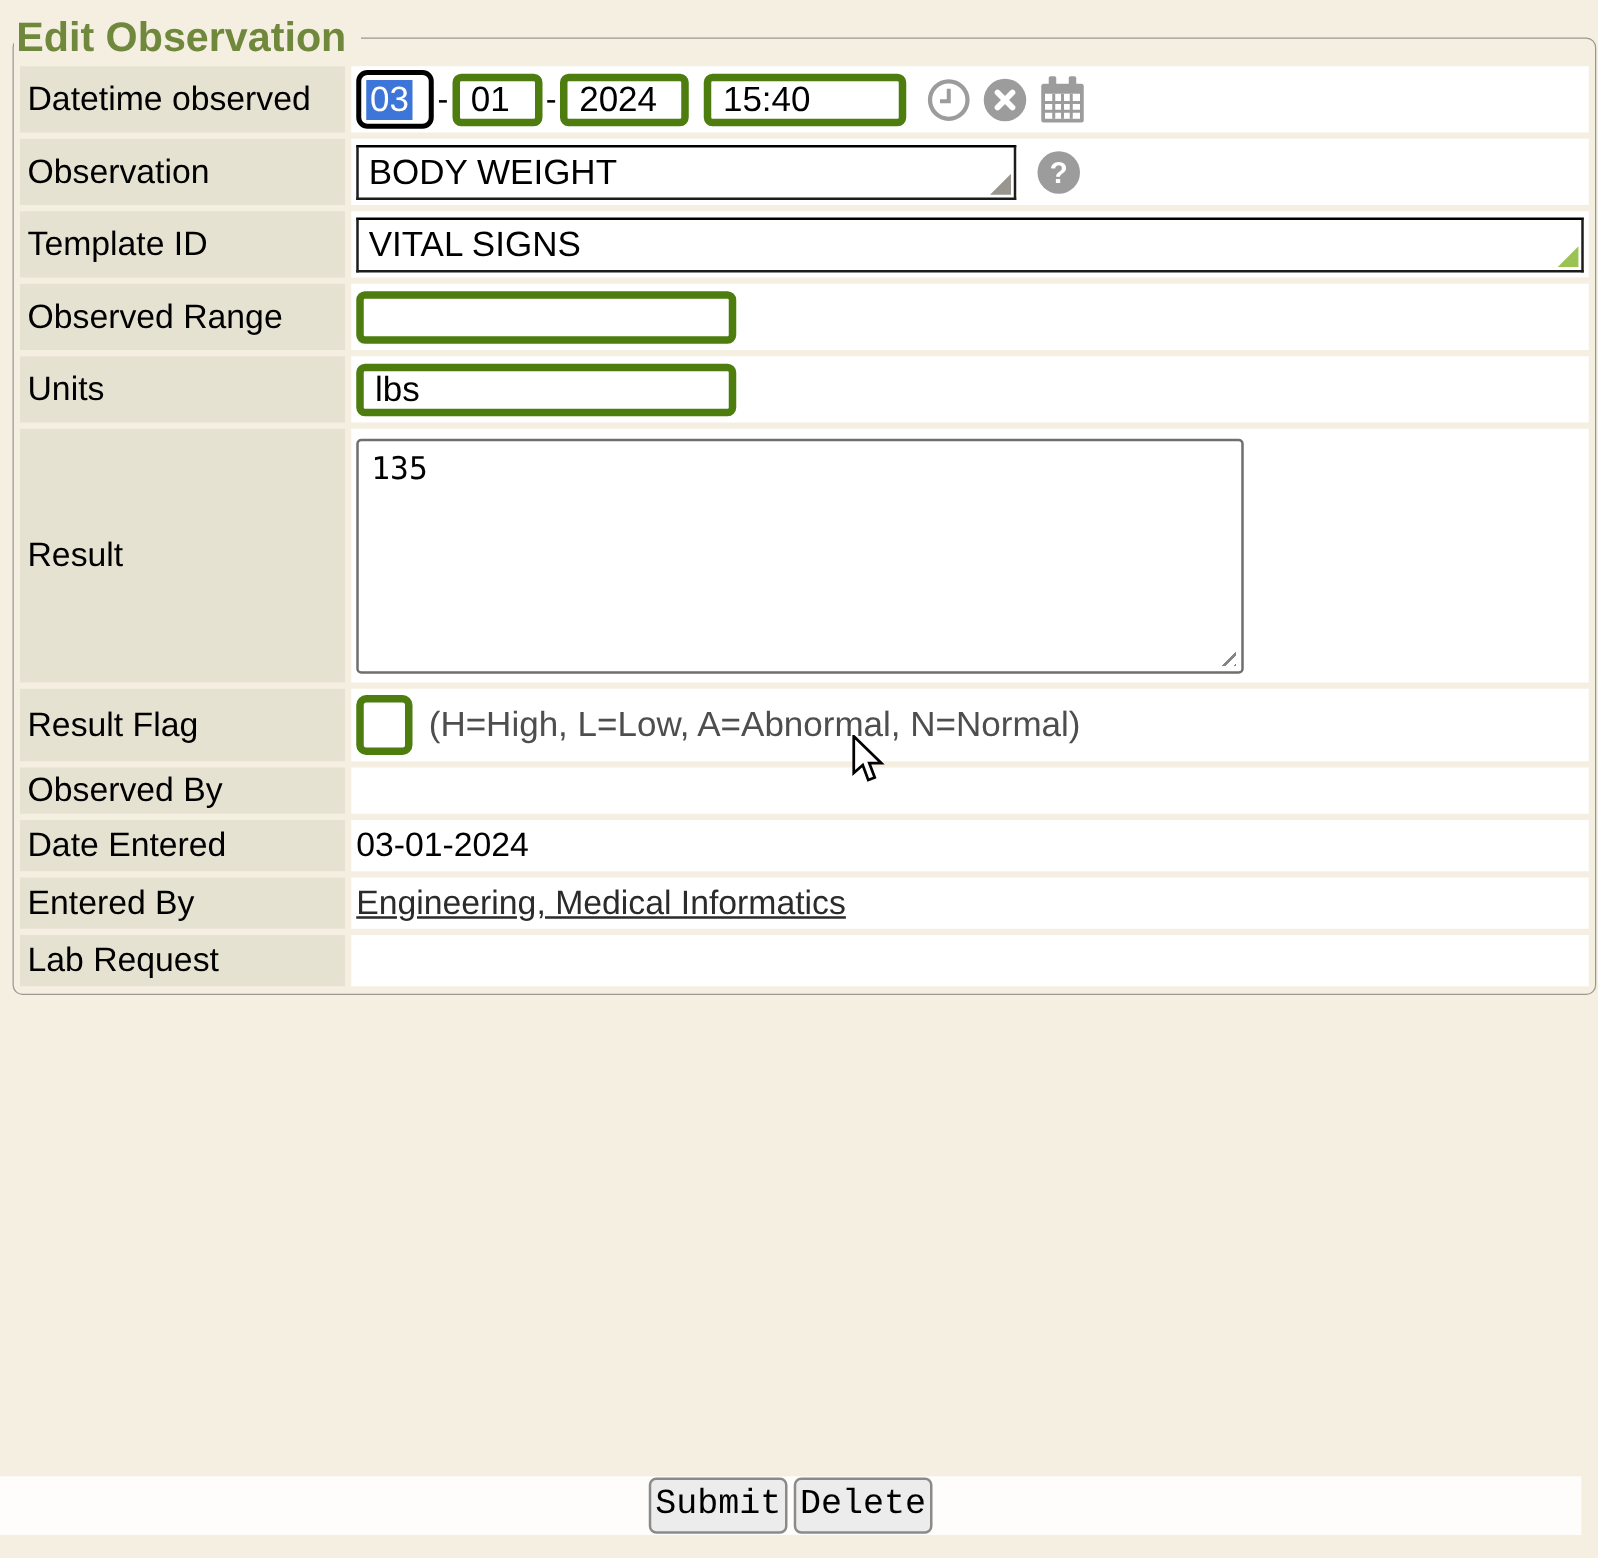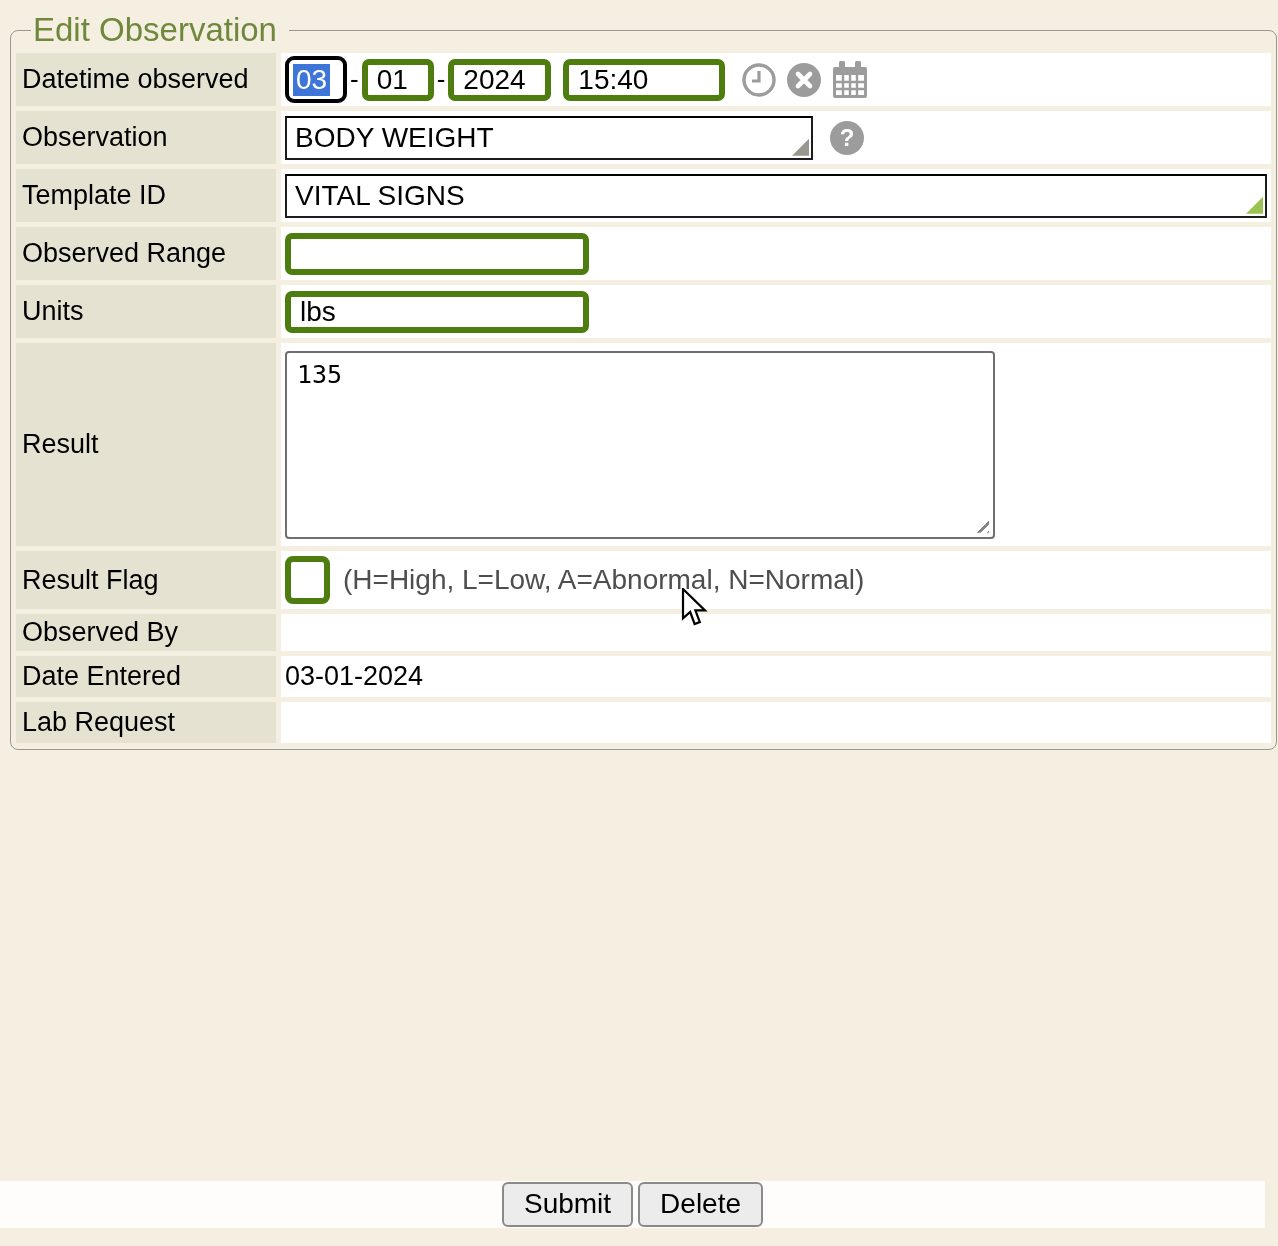--- a/index.html
+++ b/index.html
@@ -8,22 +8,22 @@
     background:#f5efe2;
     font-family:"Liberation Sans", sans-serif;color:#000;
   }
   
   fieldset.frame{
     position:absolute;left:10px;top:12px;width:1254px;box-sizing:border-box;
     border:1px solid #9a9891;border-radius:8px;margin:0;padding:0 0 1px 0;
     background:transparent;
   }
   legend.title{
-    font-size:33px;font-weight:normal;color:#70883c;
-    margin-left:20px;padding:0 12px 0 2px;line-height:1.1;
+    font-size:33px;font-weight:bold;color:#70883c;
+    margin-left:0;padding:0 12px 0 2px;line-height:1.1;
   }
   
   table.form{border-collapse:separate;border-spacing:5px;width:100%;}
   td{vertical-align:middle;}
   td.lbl{
     background:#e6e2d2;width:252px;min-width:252px;max-width:252px;
     font-size:27px;padding:0 2px 0 6px;
   }
   td.val{background:#ffffff;padding:2px 4px;}
   tr.h49 td{height:49px;}
@@ -83,23 +83,23 @@
     clip-path:polygon(100% 0,100% 100%,0 100%);
   }
   
   a.entered-link{color:#2b2b2b;text-decoration:underline;}
   
   .button-band{
     position:absolute;left:0;top:1181px;width:1265px;height:47px;background:#fefdfb;
     display:flex;align-items:center;justify-content:center;gap:5px;
   }
   .btn{
-    font-family:Liberation Sans, sans-serif;font-size:28px;color:#000;
+    font-family:Liberation Mono, monospace;font-size:28px;color:#000;
     background:#ececec;border:2px solid #8a8a8a;border-radius:6px;
-    padding:4px 20px;line-height:1.15;
+    padding:4px 3px;line-height:1.15;
   }
   
   .cursor{position:absolute;left:681px;top:588px;}
 </style>
 </head>
 <body>
 
 <fieldset class="frame">
   <legend class="title">Edit Observation</legend>
 
@@ -221,20 +221,26 @@
     <tr class="hinfo">
       <td class="lbl">Observed By</td>
       <td class="val"><span></span></td>
     </tr>
 
     <tr class="hinfo2">
       <td class="lbl">Date Entered</td>
       <td class="val"><span>03-01-2024</span></td>
     </tr>
 
+    <tr class="hinfo2">
+      <td class="lbl">Entered By</td>
+      <td class="val">
+        <a href="#" class="entered-link">Engineering, Medical Informatics</a>
+      </td>
+    </tr>
 
     <tr class="hinfo2">
       <td class="lbl">Lab Request</td>
       <td class="val"><span></span></td>
     </tr>
   </tbody>
     </table>
 </fieldset>
 
 <div class="button-band">

